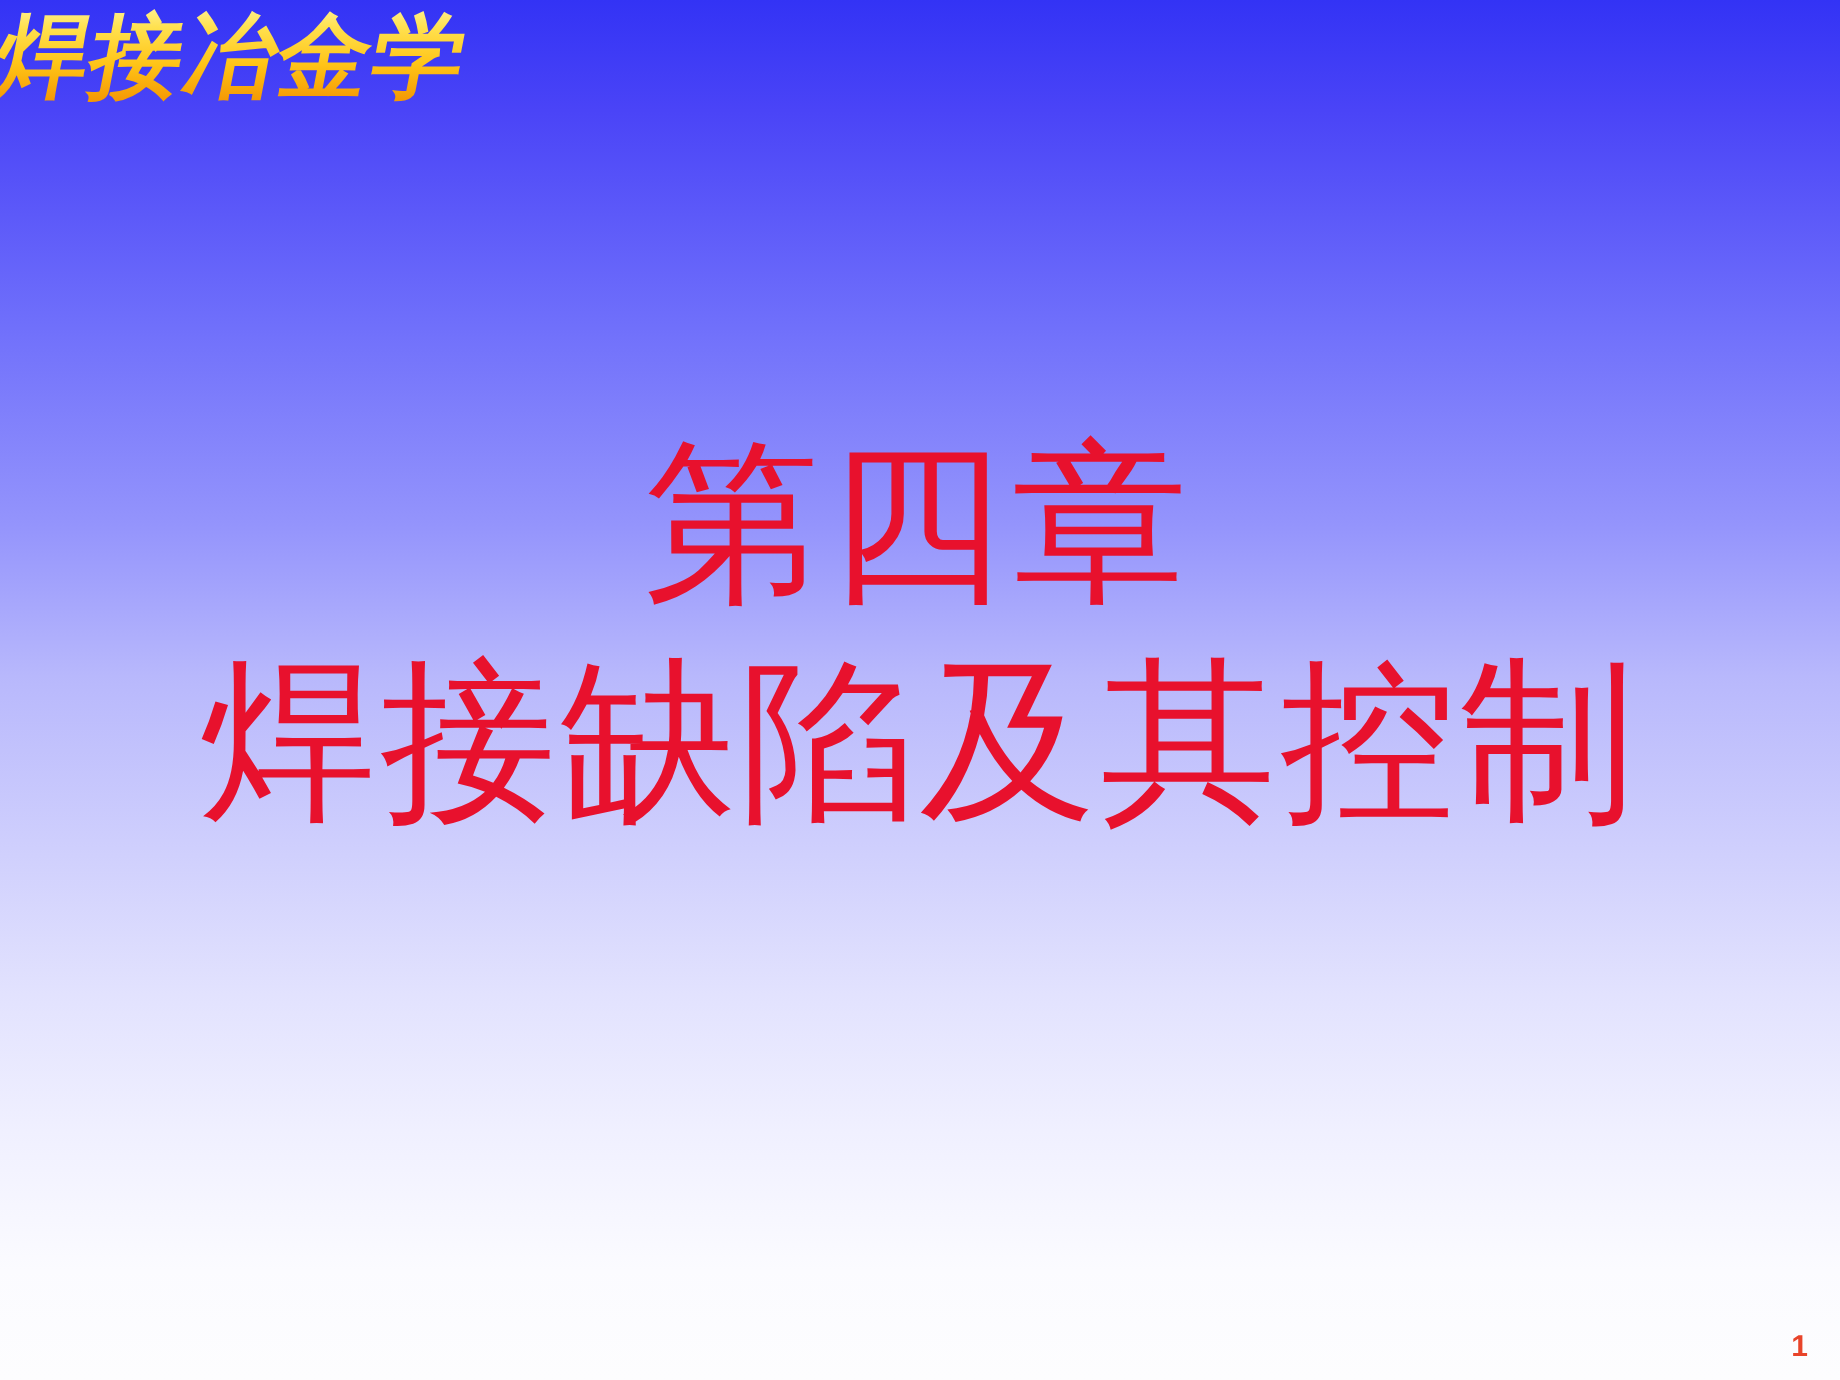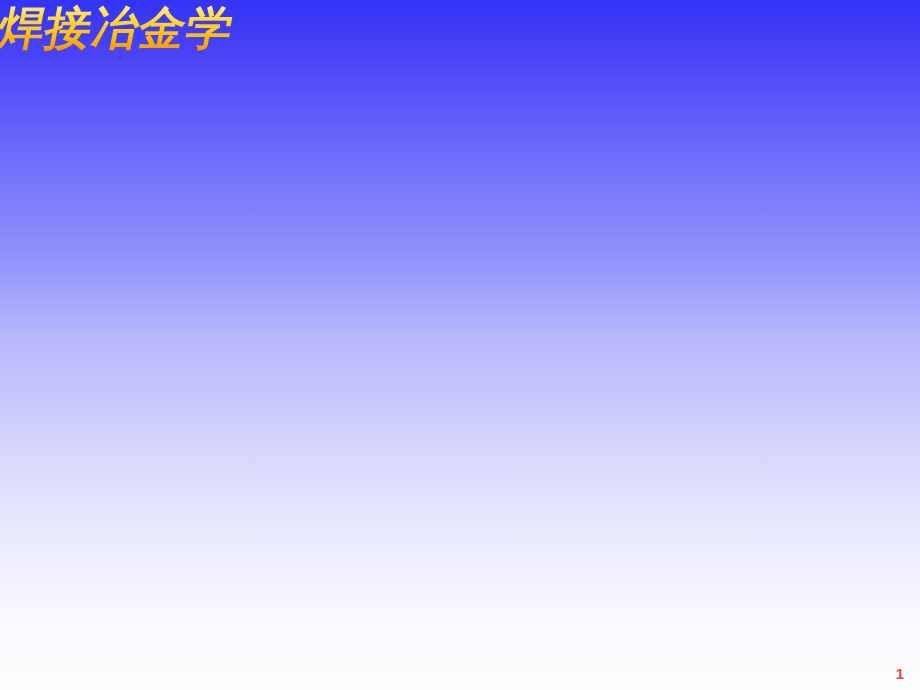--- a/index.html
+++ b/index.html
@@ -115,17 +115,19 @@
   }
 </style>
 </head>
 <body>
 
 <div id="slide">
 
   <div id="course-title">焊接冶金学</div>
 
   <div id="chapter-title">
+    <span class="line line-1">第四章</span>
+    <span class="line line-2">焊接缺陷及其控制</span>
   </div>
 
   <div id="page-number">1</div>
 
 </div>
 
 </body></html>

